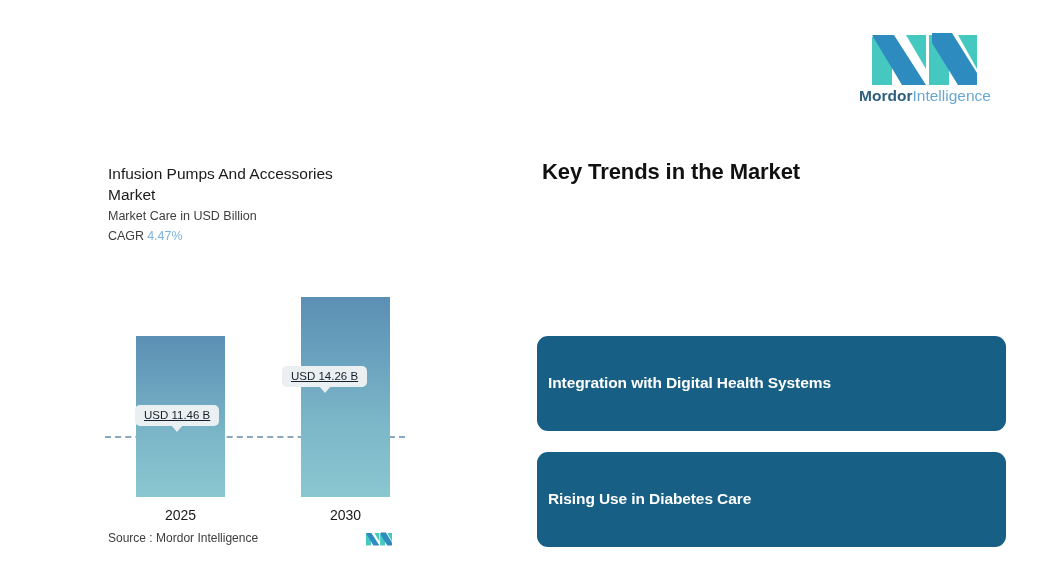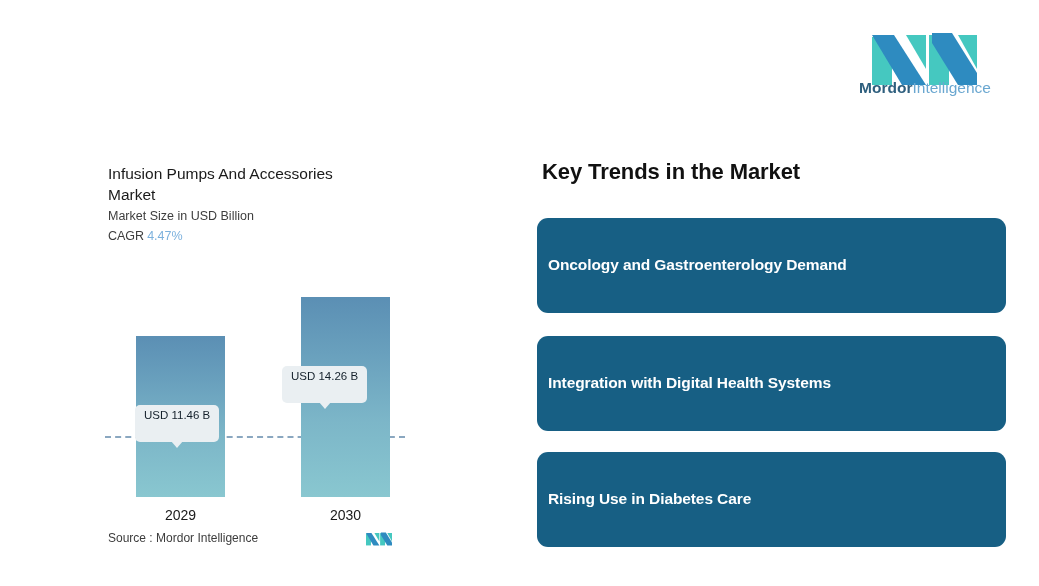--- a/index.html
+++ b/index.html
@@ -45,21 +45,21 @@
   .logo-mark {
     position: absolute;
     left: 17px;
     top: 4px;
     width: 105px;
     height: 56px;
   }
   .logo-word {
     position: absolute;
     left: 0px;
-    top: 54px;
+    top: 62px;
     width: 140px;
     text-align: center;
     font-size: 15.5px;
     white-space: nowrap;
   }
   .logo-word .w1 {
     font-weight: bold;
     color: #2e5f7e;
   }
   .logo-word .w2 {
@@ -136,25 +136,26 @@
     width: 89px;
     text-align: center;
     font-size: 14px;
     color: #1a1a1a;
   }
 
   .tooltip {
     position: absolute;
     background: #eaeff2;
     border-radius: 5px;
-    padding: 4px 9px 21px 9px;
+    padding: 4px 9px 5px 9px;
     font-size: 11.5px;
     color: #14202b;
     white-space: nowrap;
     z-index: 3;
+    text-decoration: underline;
   }
   .tooltip::after {
     content: "";
     position: absolute;
     left: 50%;
     margin-left: -6px;
     bottom: -6px;
     width: 0; height: 0;
     border-left: 6px solid transparent;
     border-right: 6px solid transparent;
@@ -242,36 +243,36 @@
     <div class="logo-word">
       <span class="w1">Mordor</span><span class="w2">Intelligence</span>
     </div>
   </div>
 </div>
 
 <div class="chart-panel">
 
   <div class="chart-title">Infusion Pumps And Accessories Market</div>
 
-  <div class="chart-subtitle">Market Size in USD Billion</div>
+  <div class="chart-subtitle">Market Care in USD Billion</div>
 
   <div class="chart-cagr">
     <span>CAGR</span><span class="cagr-value">4.47%</span>
   </div>
 
   <div class="plot">
 
     <div class="dash-line"></div>
 
     <div class="tooltip tip-2025">USD 11.46 B</div>
 
     <div class="tooltip tip-2030">USD 14.26 B</div>
 
     <div class="bar bar-2025">
-      <div class="bar-label">2029</div>
+      <div class="bar-label">2025</div>
     </div>
 
     <div class="bar bar-2030">
       <div class="bar-label">2030</div>
     </div>
   </div>
 
   <div class="source-row">
     <div class="source-text">
       <span>Source :</span>
@@ -286,23 +287,20 @@
         <polygon points="60,4 80,4 105,44 105,56 86,56 60,14" fill="#2e8bc0"></polygon>
         <polygon points="86,6 105,6 105,40 86,6" fill="#45c8c0"></polygon>
       </svg>
     </div>
   </div>
 </div>
 
 <div class="trends-panel">
   <div class="trends-heading">Key Trends in the Market</div>
 
-  <div class="trend-card card-0">
-    <div class="trend-label">Oncology and Gastroenterology Demand</div>
-  </div>
 
   <div class="trend-card card-1">
     <div class="trend-label">Integration with Digital Health Systems</div>
   </div>
 
   <div class="trend-card card-2">
     <div class="trend-label">Rising Use in Diabetes Care</div>
   </div>
 </div>
 

